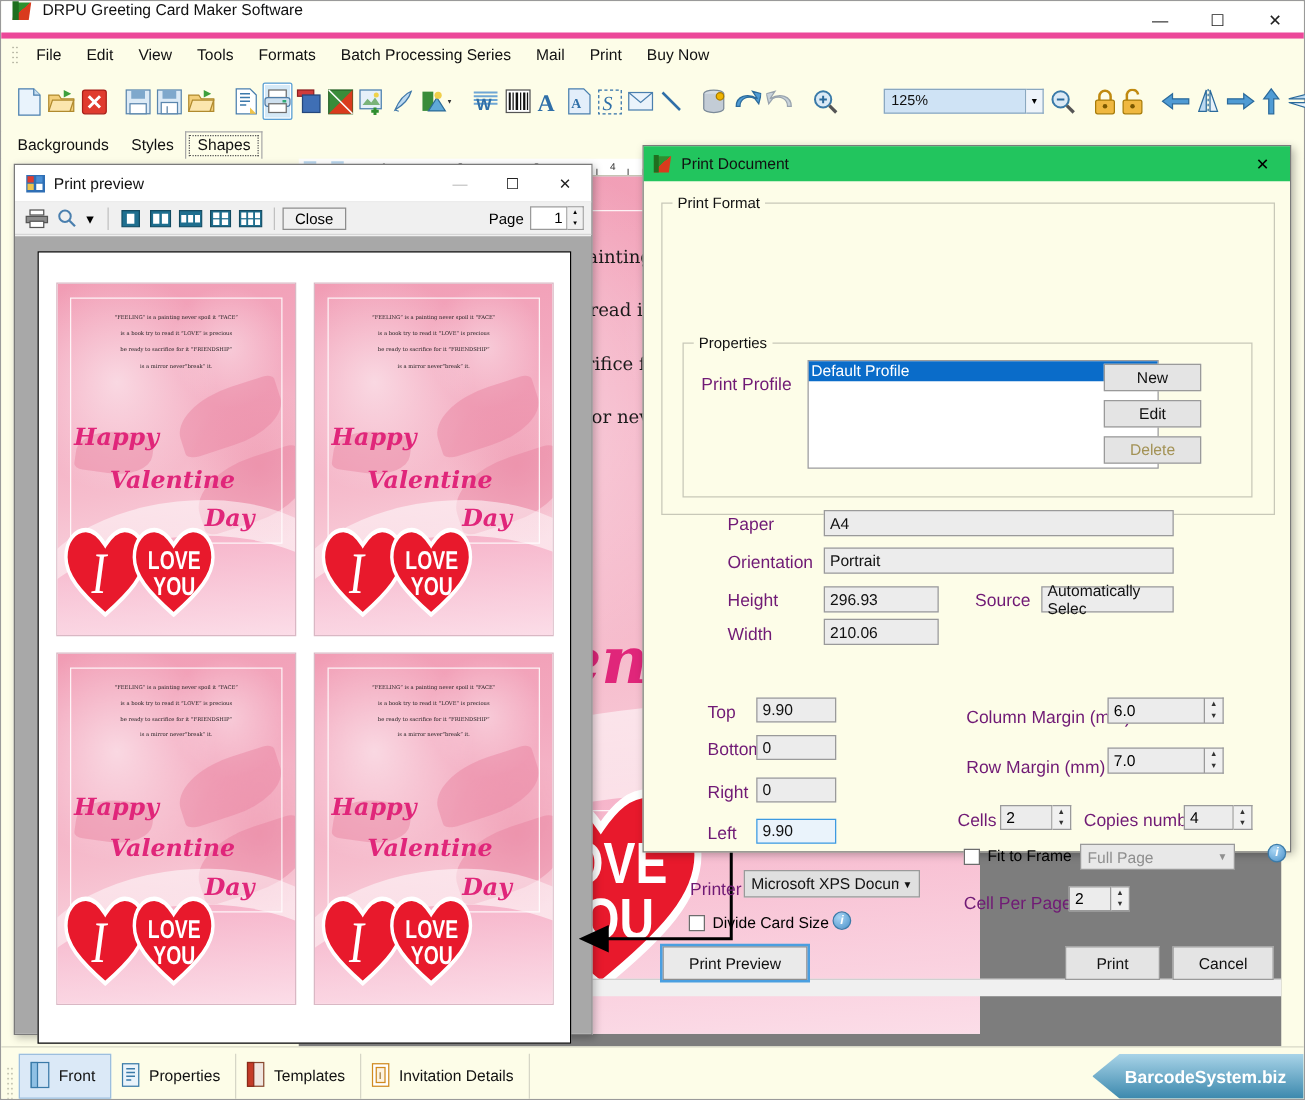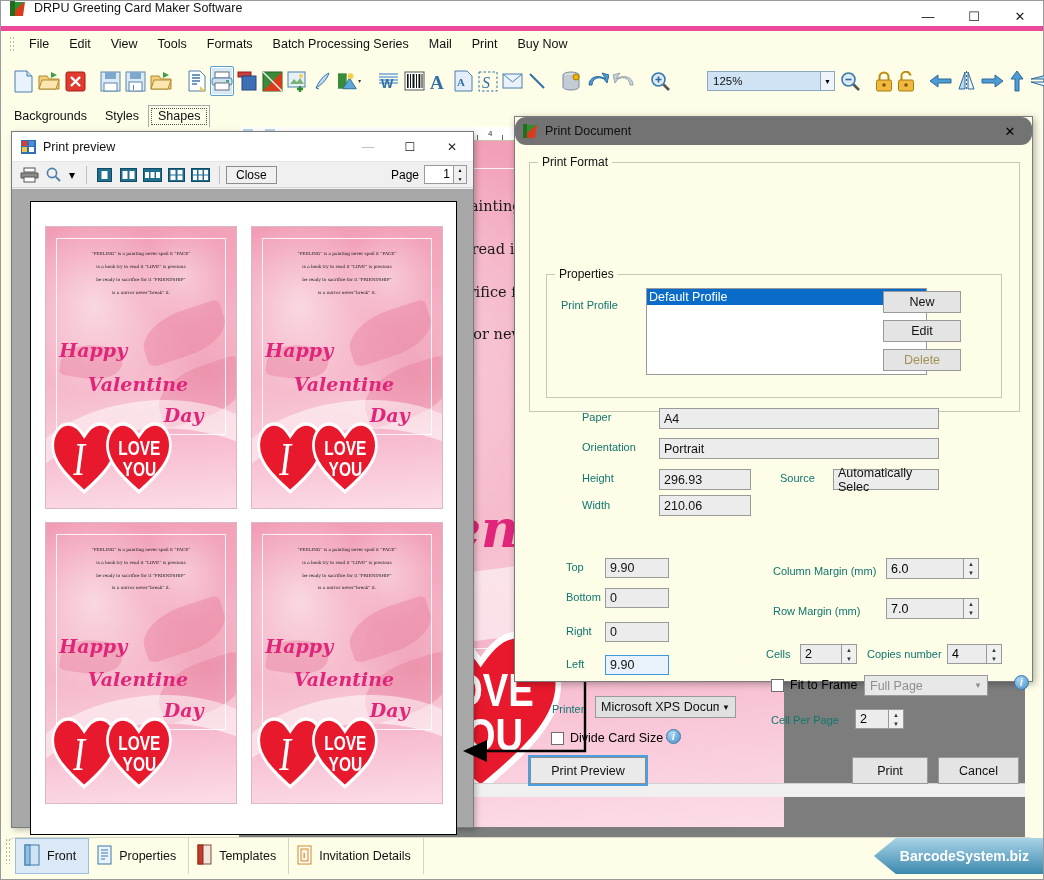--- a/index.html
+++ b/index.html
@@ -136,33 +136,33 @@
      background:#fff; border:1px solid #000; }
   .pv-grid { position:absolute; left:14px; top:24px; width:398px; height:578px;
      display:grid; grid-template-columns:1fr 1fr; grid-template-rows:1fr 1fr; gap:13px 14px; }
   .pv-card { position:relative; overflow:hidden; border:1px solid #d9b8c4; }
 
   
   .dlg {
     position:absolute; left:513px; top:115px; width:519px; height:566px;
     background:#fdfde8; border:1px solid #7a7a7a; box-shadow:2px 2px 7px rgba(0,0,0,0.3);
   }
-  .dlg-title { height:28px; background:#737373; display:flex; align-items:center;border-radius:11px; }
+  .dlg-title { height:28px; background:#22c55e; display:flex; align-items:center; }
   .dlg-icon { width:15px; height:15px; margin-left:8px; margin-right:7px; position:relative; }
   .dlg-icon .a1 { position:absolute; left:1px; top:1px; width:12px; height:13px;
      background:linear-gradient(135deg,#2f8f2f 0%,#2f8f2f 45%,#d93b1d 46%,#d93b1d 100%);
      transform:skewX(-8deg); }
   .dlg-icon .a2 { position:absolute; left:0; top:0; width:4px; height:14px; background:#1f6f1f; }
   .dlg-title-text { font-size:12.5px; color:#111; }
   .dlg-close { margin-left:auto; width:44px; height:28px; display:flex; align-items:center;
      justify-content:center; font-size:13px; }
   .grp { position:absolute; border:1px solid #c8c8b8; }
   .grp-label { position:absolute; top:-8px; left:8px; background:#fdfde8; padding:0 4px;
      font-size:12px; color:#111; }
-  .lbl { position:absolute; font-size:11px; color:#0f766e; }
+  .lbl { position:absolute; font-size:14px; color:#701a75; }
   .txt { position:absolute; border:1px solid #9a9a9a; background:#ececec; font-size:12.5px;
      padding-left:4px; display:flex; align-items:center; color:#111; }
   .txt.focus { border:1px solid #3d9ae0; background:#eaf3fb; }
   .listbox { position:absolute; border:1px solid #9a9a9a; background:#fff; }
   .listbox .row-sel { background:#0a6cc9; color:#fff; font-size:12.5px; padding:1px 2px; }
   .btn { position:absolute; border:1px solid #9a9a9a; background:#e4e4e4; font-size:12.5px;
      display:flex; align-items:center; justify-content:center; color:#111; }
   .btn.dis { color:#a39255; }
   .btn.hl { border:1px solid #8d8d8d; outline:2px solid #4a9fe0; outline-offset:0px; background:#eaeaea; }
   .spin-wrap { position:absolute; display:flex; }
@@ -180,21 +180,21 @@
   .info-i { position:absolute; width:15px; height:15px; border-radius:50%;
      background:radial-gradient(circle at 35% 30%, #a9d6f5, #4a90c8);
      border:1px solid #3a7aa8; color:#fff; font-size:10px; font-weight:bold;
      display:flex; align-items:center; justify-content:center; font-style:italic; }
 
   
   .anno { position:absolute; left:460px; top:660px; width:130px; height:105px; pointer-events:none; }
 
   
   .statusbar { position:absolute; left:0; bottom:0; width:1042px; height:42px;
-     background:#fdfde8; border-top:1px solid #d8d8c6; display:flex; align-items:flex-start;border-radius:17px; }
+     background:#fdfde8; border-top:1px solid #d8d8c6; display:flex; align-items:flex-end; }
   .sb-grip { width:6px; height:26px; margin:0 4px;
      background-image:radial-gradient(circle, #b9b9a6 0.8px, transparent 0.9px); background-size:3px 4px; }
   .sb-item { display:flex; align-items:center; height:36px; padding:0 12px 0 8px;
      border-right:1px solid #d6d6c6; font-size:12.5px; color:#111; }
   .sb-item.sel { background:#dbe9f7; border:1px solid #9cbede; }
   .sb-brand { margin-left:auto; height:36px; display:flex; align-items:center;
      padding:0 14px 0 26px; color:#fff; font-weight:bold; font-size:14px;
      background:linear-gradient(180deg,#a9d4e8,#3b88ad);
      clip-path:polygon(22px 0, 100% 0, 100% 100%, 22px 100%, 0 50%); }
   .hscroll { position:absolute; left:238px; bottom:42px; width:786px; height:14px; background:#f0f0f0;

